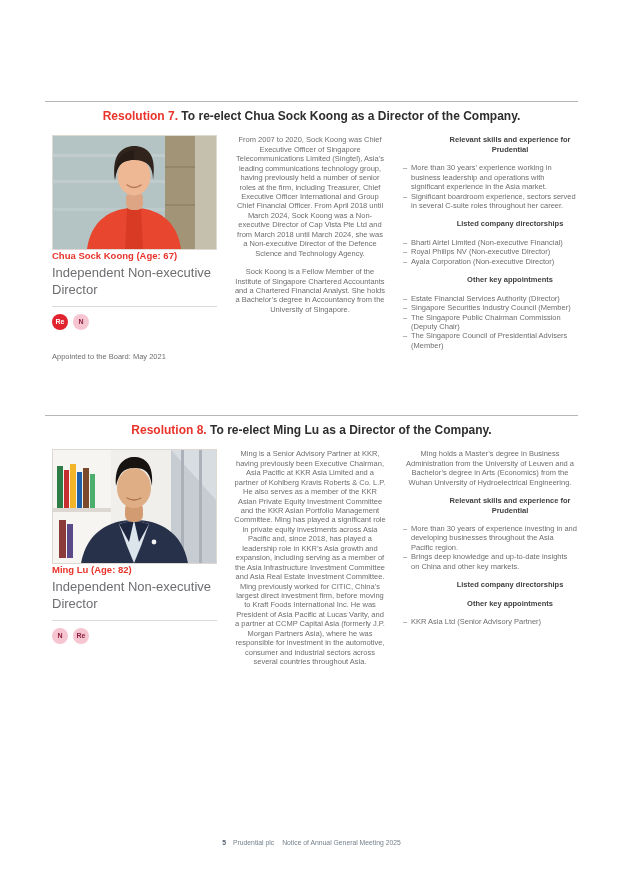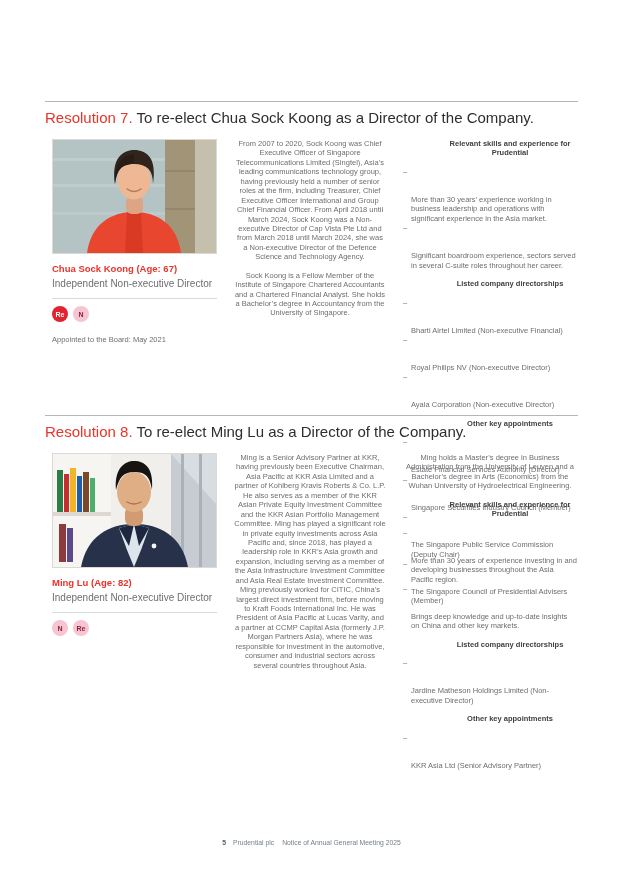--- a/index.html
+++ b/index.html
@@ -3,48 +3,48 @@
 <meta charset="utf-8">
 <style>
   html,body{margin:0;padding:0;background:#ffffff;}
   body{width:623px;height:881px;font-family:"Liberation Sans",sans-serif;-webkit-font-smoothing:antialiased;}
   .page{position:relative;width:623px;height:881px;background:#fff;overflow:hidden;}
   .content{position:absolute;left:45px;top:101px;width:533px;}
 
   .res-block{border-top:1px solid #b4b6b8;box-sizing:border-box;}
   .res-block.r7{height:314px;}
   .res-block.r8{height:397px;}
-  .res-heading{margin:7px 0 12px 0;font-size:15px;font-weight:normal;line-height:1.2;}
+  .res-heading{margin:7px 0 12px 0;font-size:12px;font-weight:bold;line-height:1.2;text-align:center;}
   .res-label{color:#e8342b;}
   .res-title{color:#2e2e2e;}
 
   .grid{margin-left:7px;display:grid;grid-template-columns:165px 152px 174px;column-gap:17px;}
 
   
   .photo{width:165px;height:115px;border:1px solid #ddd8d2;box-sizing:border-box;overflow:hidden;}
   .photo svg{display:block;}
-  .prof-name{margin-top:9px;font-size:9.5px;font-weight:bold;color:#e8342b;line-height:1.25;}
-  .prof-role{margin-top:3px;font-size:10px;color:#6d6e71;line-height:1.25;}
+  .prof-name{font-size:9.5px;font-weight:bold;color:#e8342b;line-height:1.25;}
+  .prof-role{margin-top:3px;font-size:13px;color:#6d6e71;line-height:1.25;}
   .prof-divider{border-top:1px solid #d9dadb;margin:8px 0 7px 0;}
   .badges{display:flex;gap:5px;align-items:center;}
   .badge{width:16px;height:16px;border-radius:50%;display:flex;align-items:center;justify-content:center;
          font-size:7px;font-weight:bold;letter-spacing:0;}
   .badge[data-variant="solid"]{background:#e0232e;color:#ffffff;}
   .badge[data-variant="pink"]{background:#f5c6d1;color:#8f1f3f;}
-  .prof-appointed{margin-top:13px;font-size:7.5px;color:#6d6e71;line-height:1.3;white-space:pre-line;}
+  .prof-appointed{margin-top:22px;font-size:7.5px;color:#6d6e71;line-height:1.3;white-space:pre-line;}
 
   
   .body-col{font-size:7.5px;line-height:1.26;color:#6d6e71;}
   .body-col p{margin:0 0 9px 0;text-align:center;}
   .sec-title{font-size:7.5px;font-weight:bold;color:#414042;line-height:1.26;margin:0;padding-left:40px;}
   .sec{margin-bottom:9px;}
   .bullet{display:flex;margin:0;}
   .bullet .dash{flex:0 0 8px;}
   .bullet .dash::before{content:"\2013";}
-  .bullet .btext{flex:1;margin-top:28px;}
+  .bullet .btext{flex:1;}
 
   .footer{position:absolute;left:0;top:839px;width:623px;text-align:center;font-size:6.8px;color:#76818c;}
   .footer .pnum{font-weight:bold;color:#55606b;margin-right:7px;}
   .footer .brand{margin-right:8px;}
 </style>
 </head>
 <body>
 
 <div class="page">
   <div class="content">
@@ -129,21 +129,21 @@
             <div class="bullet">
                 <span class="dash"></span>
                 <span class="btext">Estate Financial Services Authority (Director)</span>
               </div>
             <div class="bullet">
                 <span class="dash"></span>
                 <span class="btext">Singapore Securities Industry Council (Member)</span>
               </div>
             <div class="bullet">
                 <span class="dash"></span>
-                <span class="btext">The Singapore Public Service Commission (Deputy Chair)</span>
+                <span class="btext">The Singapore Public Chairman Commission (Deputy Chair)</span>
               </div>
             <div class="bullet">
                 <span class="dash"></span>
                 <span class="btext">The Singapore Council of Presidential Advisers (Member)</span>
               </div>
           </div>
         </div>
       </div>
     </section>
 
@@ -210,24 +210,20 @@
                 <span class="dash"></span>
                 <span class="btext">More than 30 years of experience investing in and developing businesses throughout the Asia Pacific region.</span>
               </div>
             <div class="bullet">
                 <span class="dash"></span>
                 <span class="btext">Brings deep knowledge and up-to-date insights on China and other key markets.</span>
               </div>
           </div>
           <div class="sec">
             <p class="sec-title">Listed company directorships</p>
-            <div class="bullet">
-                <span class="dash"></span>
-                <span class="btext">Jardine Matheson Holdings Limited (Non-executive Director)</span>
-              </div>
           </div>
           <div class="sec">
             <p class="sec-title">Other key appointments</p>
             <div class="bullet">
                 <span class="dash"></span>
                 <span class="btext">KKR Asia Ltd (Senior Advisory Partner)</span>
               </div>
           </div>
         </div>
       </div>

